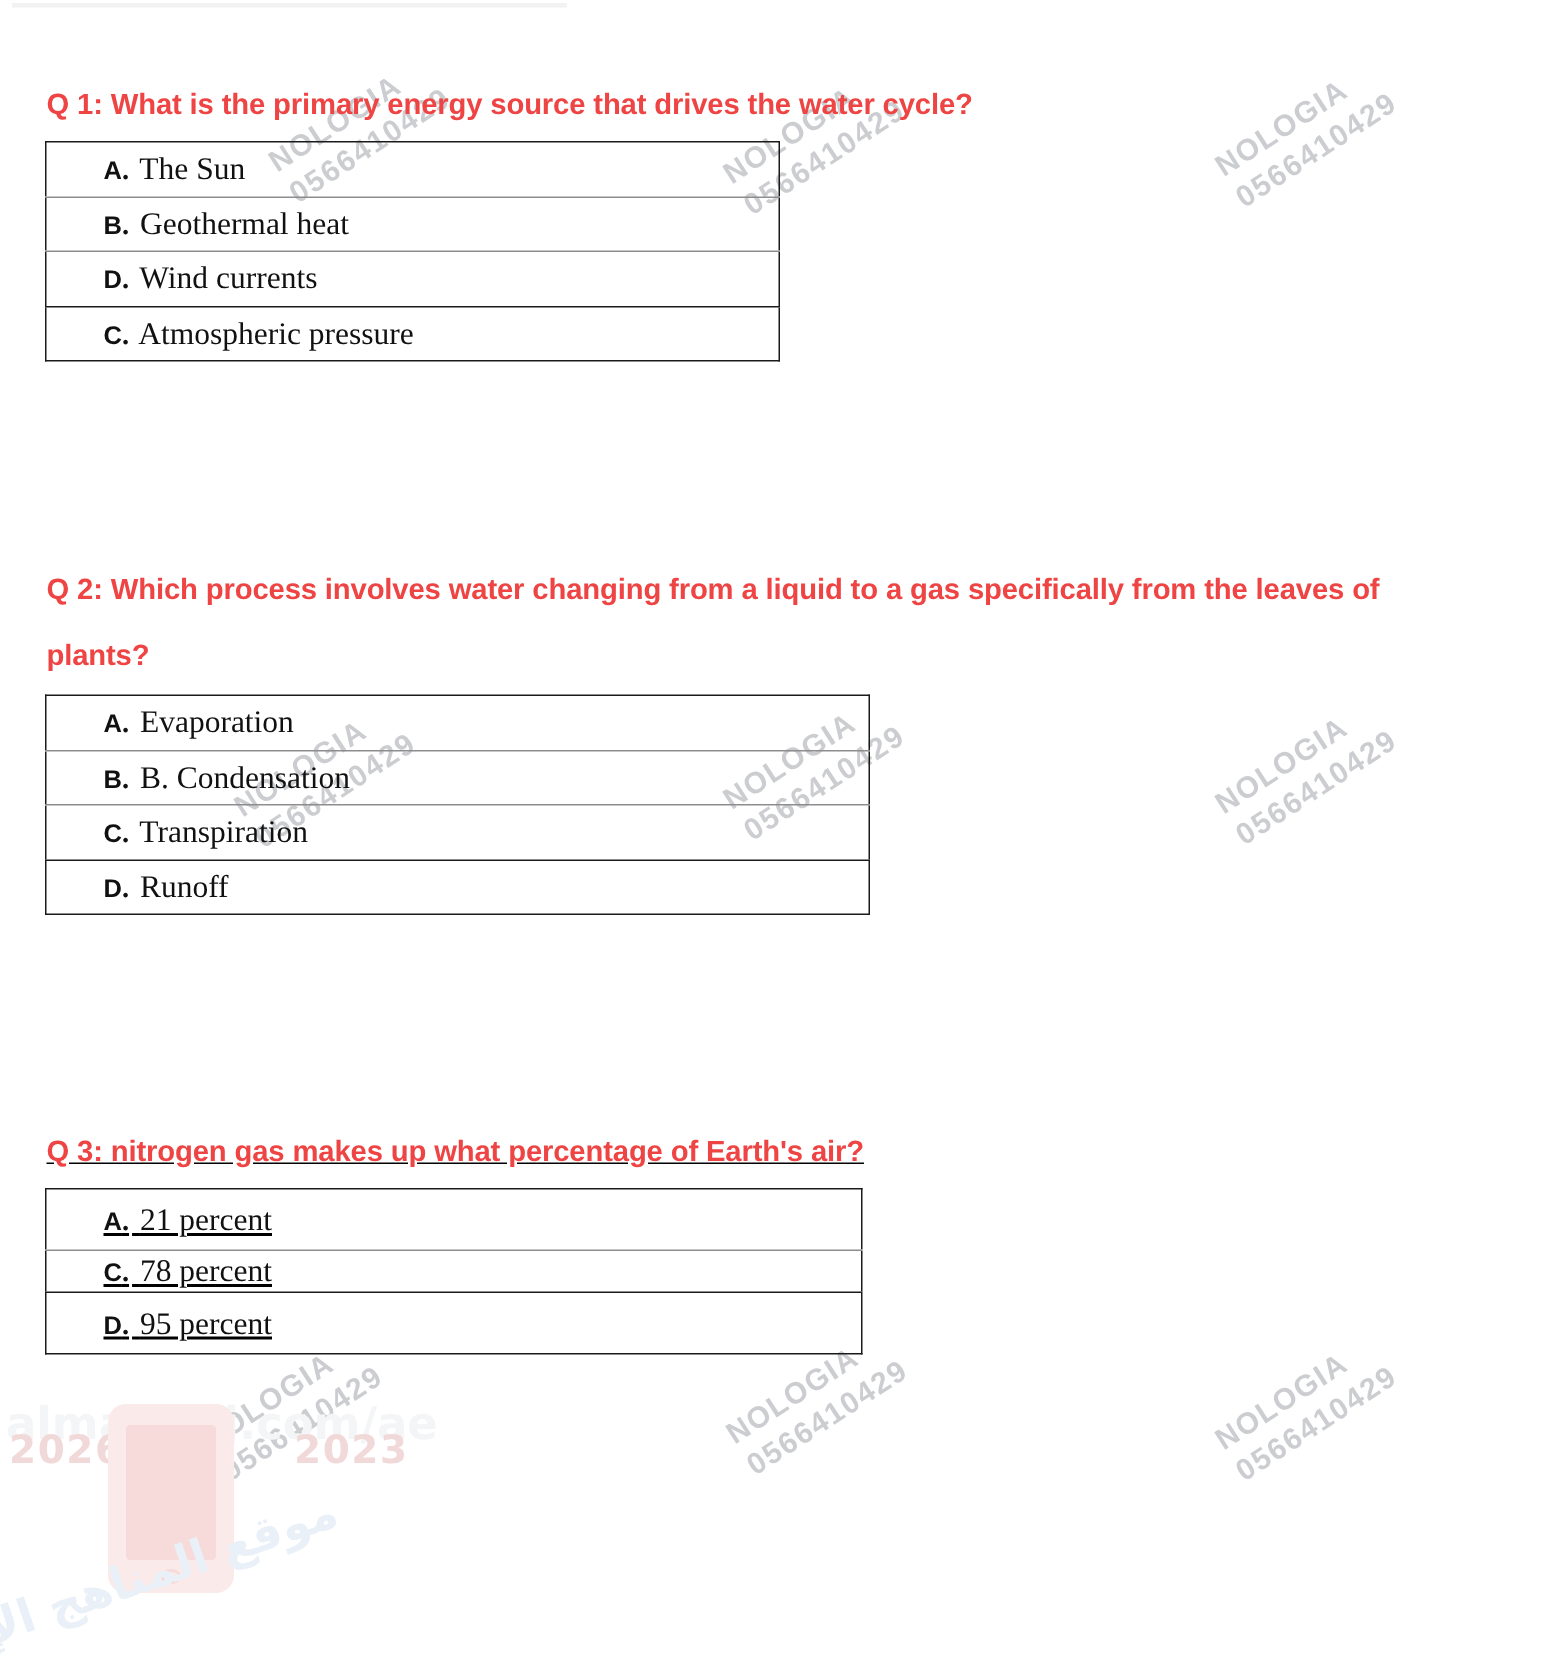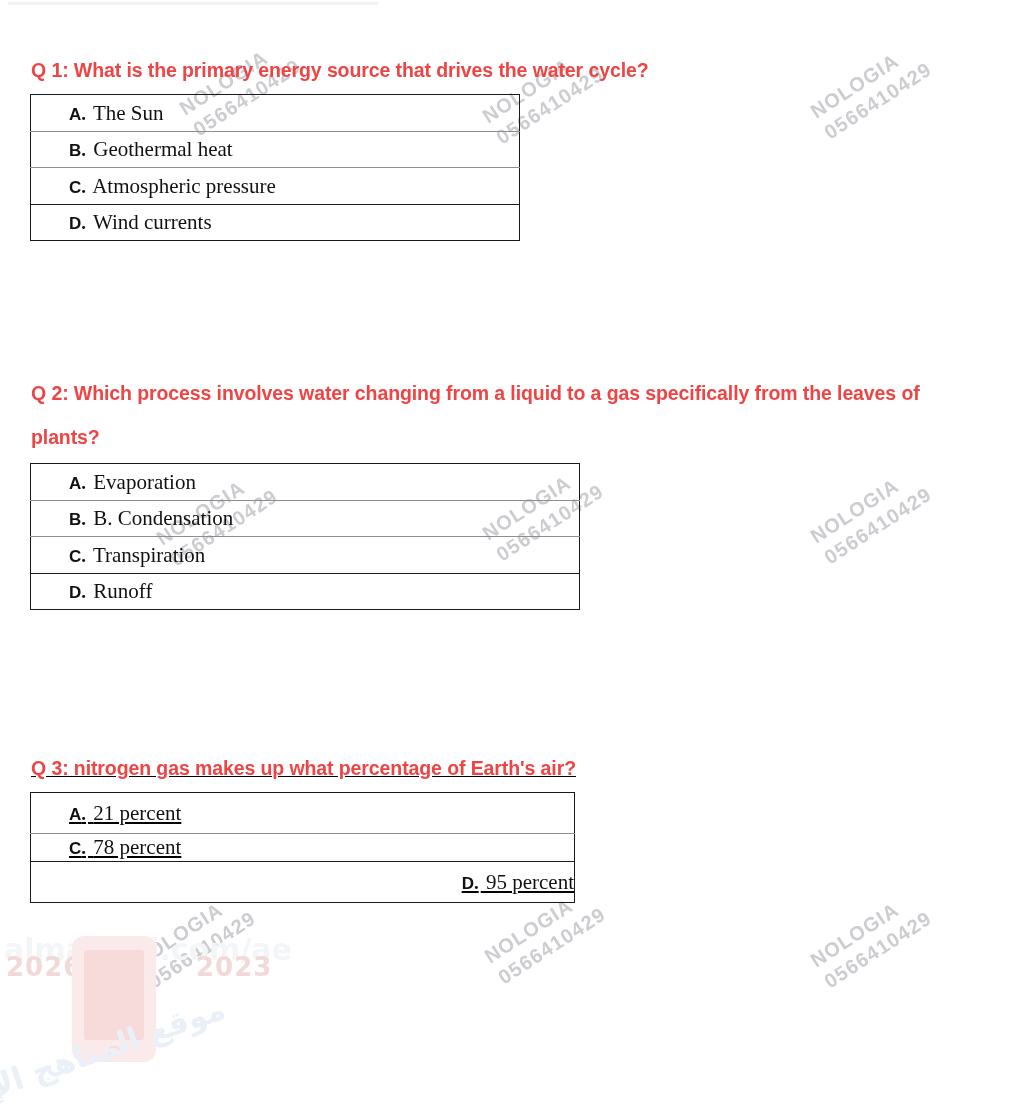--- a/index.html
+++ b/index.html
@@ -276,24 +276,24 @@
     <div class="qtext">Q 1: What is the primary energy source that drives the water cycle?</div>
     <table class="opt-table" style="width:490px; margin-top:2px;">
       <tbody>
         <tr>
           <td><span class="opt-letter">A<span class="dot">.</span></span> <span>The Sun</span></td>
         </tr>
         <tr>
           <td><span class="opt-letter">B<span class="dot">.</span></span> <span>Geothermal heat</span></td>
         </tr>
         <tr>
+          <td><span class="opt-letter">D<span class="dot">.</span></span> <span>Wind currents</span></td>
+        </tr>
+        <tr>
           <td><span class="opt-letter">C<span class="dot">.</span></span> <span>Atmospheric pressure</span></td>
-        </tr>
-        <tr>
-          <td><span class="opt-letter">D<span class="dot">.</span></span> <span>Wind currents</span></td>
         </tr>
       </tbody>
     </table>
   </div>
 
   <div class="qblock" style="top:371px;">
     <div class="qtext" style="width:930px;">Q 2: Which process involves water changing from a liquid to a gas specifically from the leaves of plants?</div>
     <table class="opt-table" style="width:550px; margin-top:4px;">
       <tbody>
         <tr>
@@ -315,20 +315,20 @@
   <div class="qblock" style="top:746px;text-decoration:underline;">
     <div class="qtext">Q 3: nitrogen gas makes up what percentage of Earth's air?</div>
     <table class="opt-table" style="width:545px; margin-top:2px;">
       <tbody>
         <tr style="height:41px;">
           <td><span class="opt-letter">A<span class="dot">.</span></span> <span>21 percent</span></td>
         </tr>
         <tr style="height:28px;">
           <td><span class="opt-letter">C<span class="dot">.</span></span> <span>78 percent</span></td>
         </tr>
-        <tr style="height:41px;text-align:right;">
+        <tr style="height:41px;">
           <td><span class="opt-letter">D<span class="dot">.</span></span> <span>95 percent</span></td>
         </tr>
       </tbody>
     </table>
   </div>
 
 </div>
 
 </body></html>

